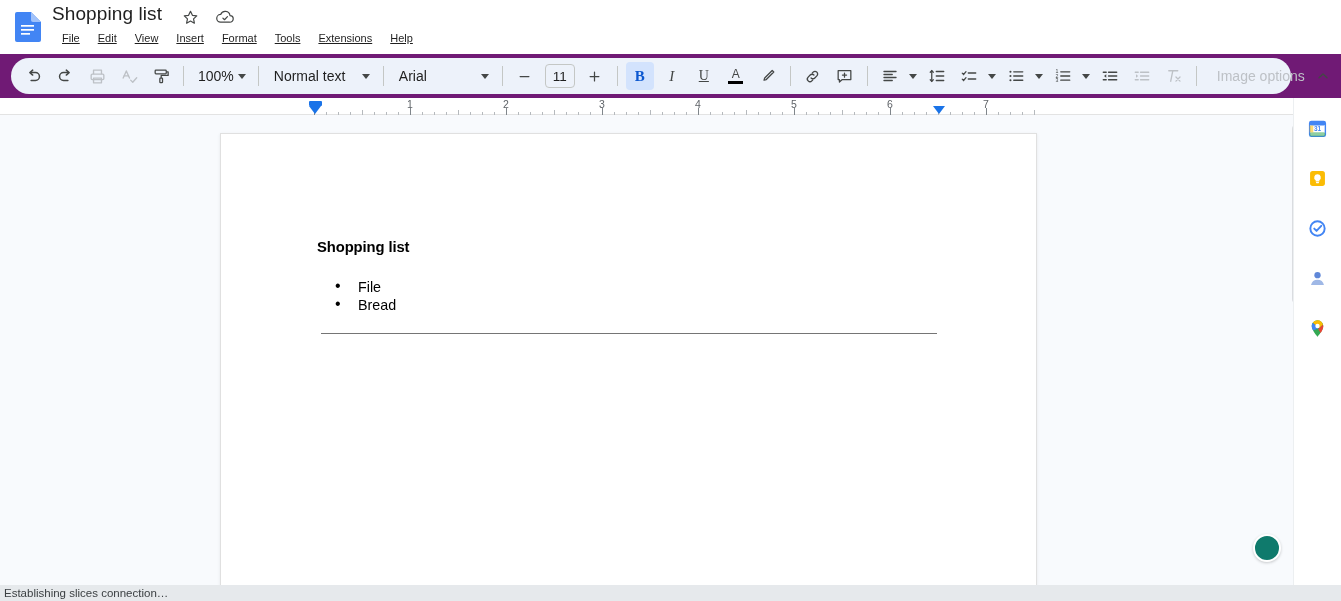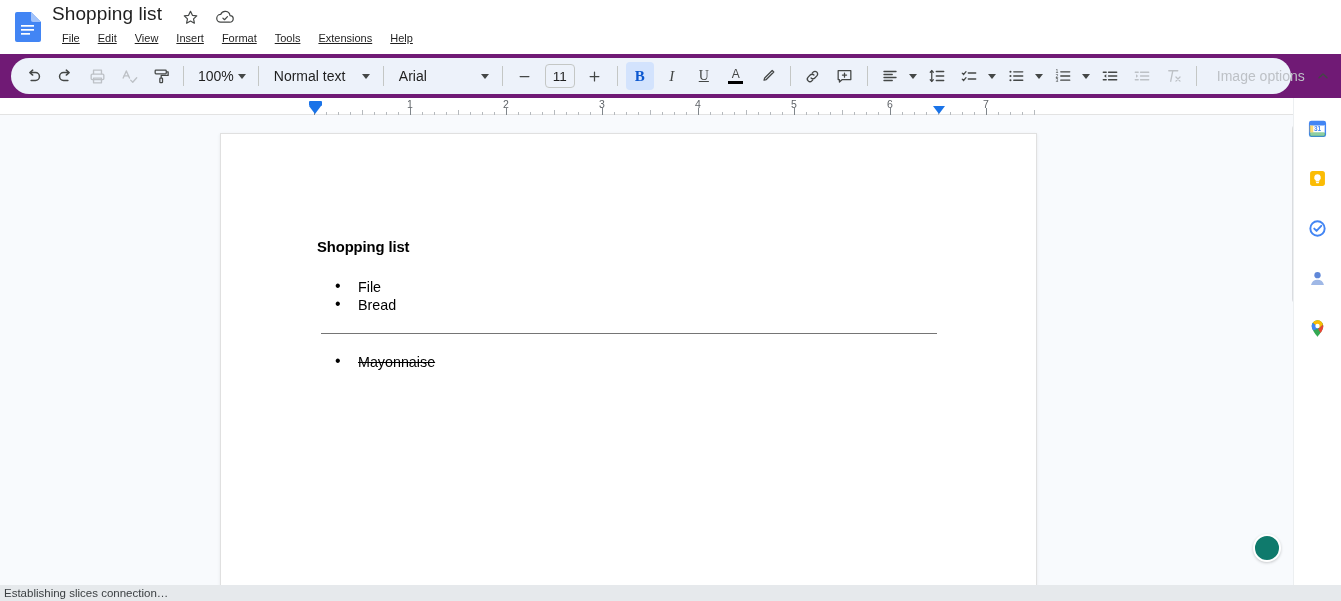--- a/index.html
+++ b/index.html
@@ -572,21 +572,20 @@
         <div class="doc-h">Shopping list</div>
 
         <ul class="doc-list">
           <li class="doc-li">File</li>
           <li class="doc-li">Bread</li>
         </ul>
 
         <hr class="doc-hr">
 
         <ul class="doc-list2">
-          <li class="doc-li struck">Mayonnaise</li>
         </ul>
 
       </div>
     </div>
 
     <div class="hscroll-track">
       <div class="hscroll-thumb"></div>
     </div>
   </div>
 

